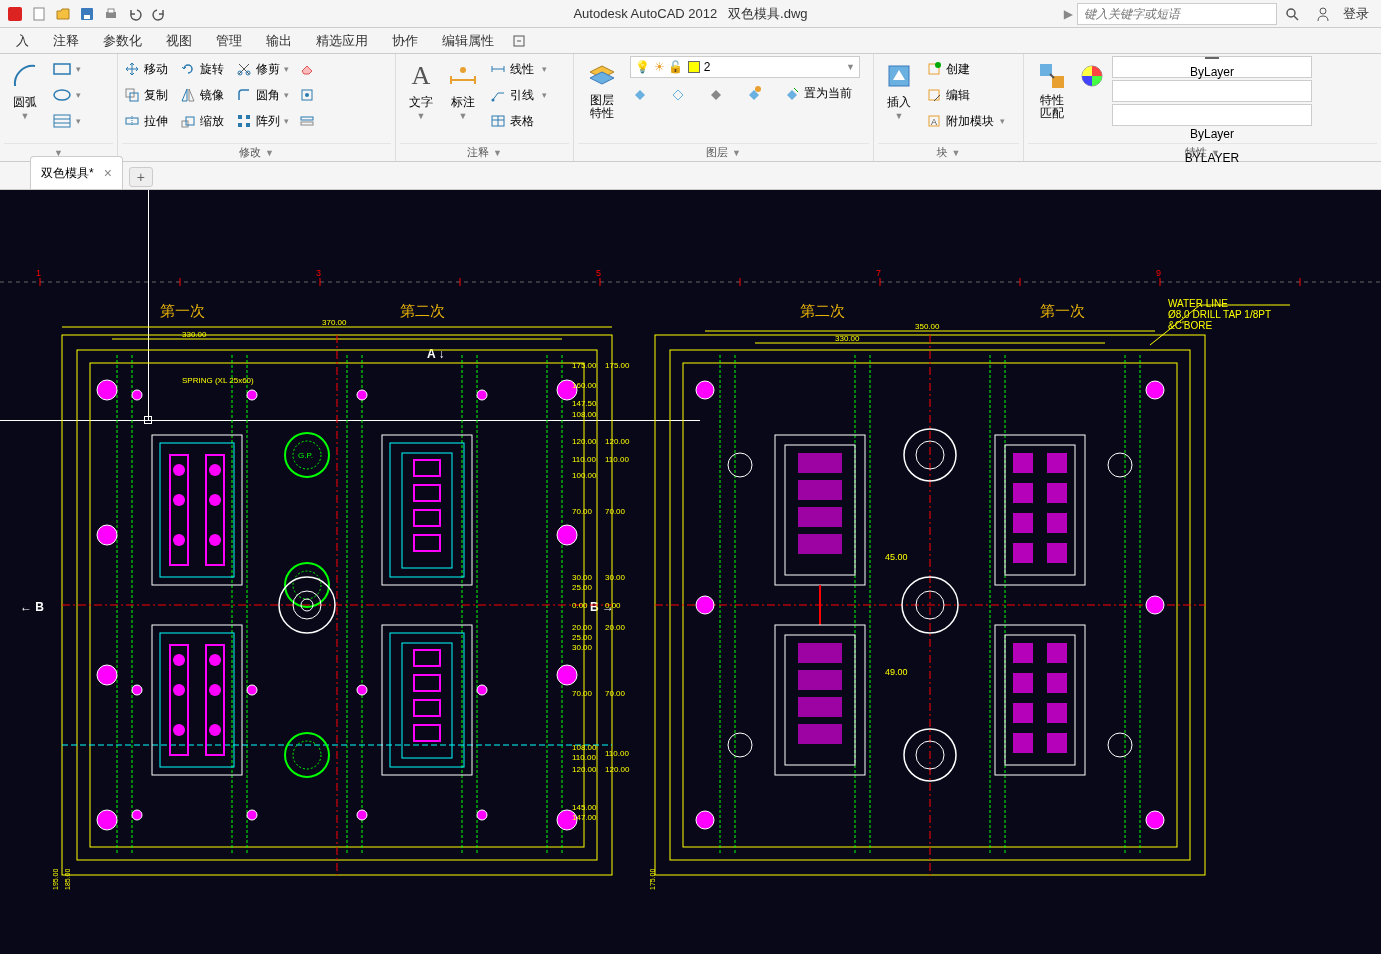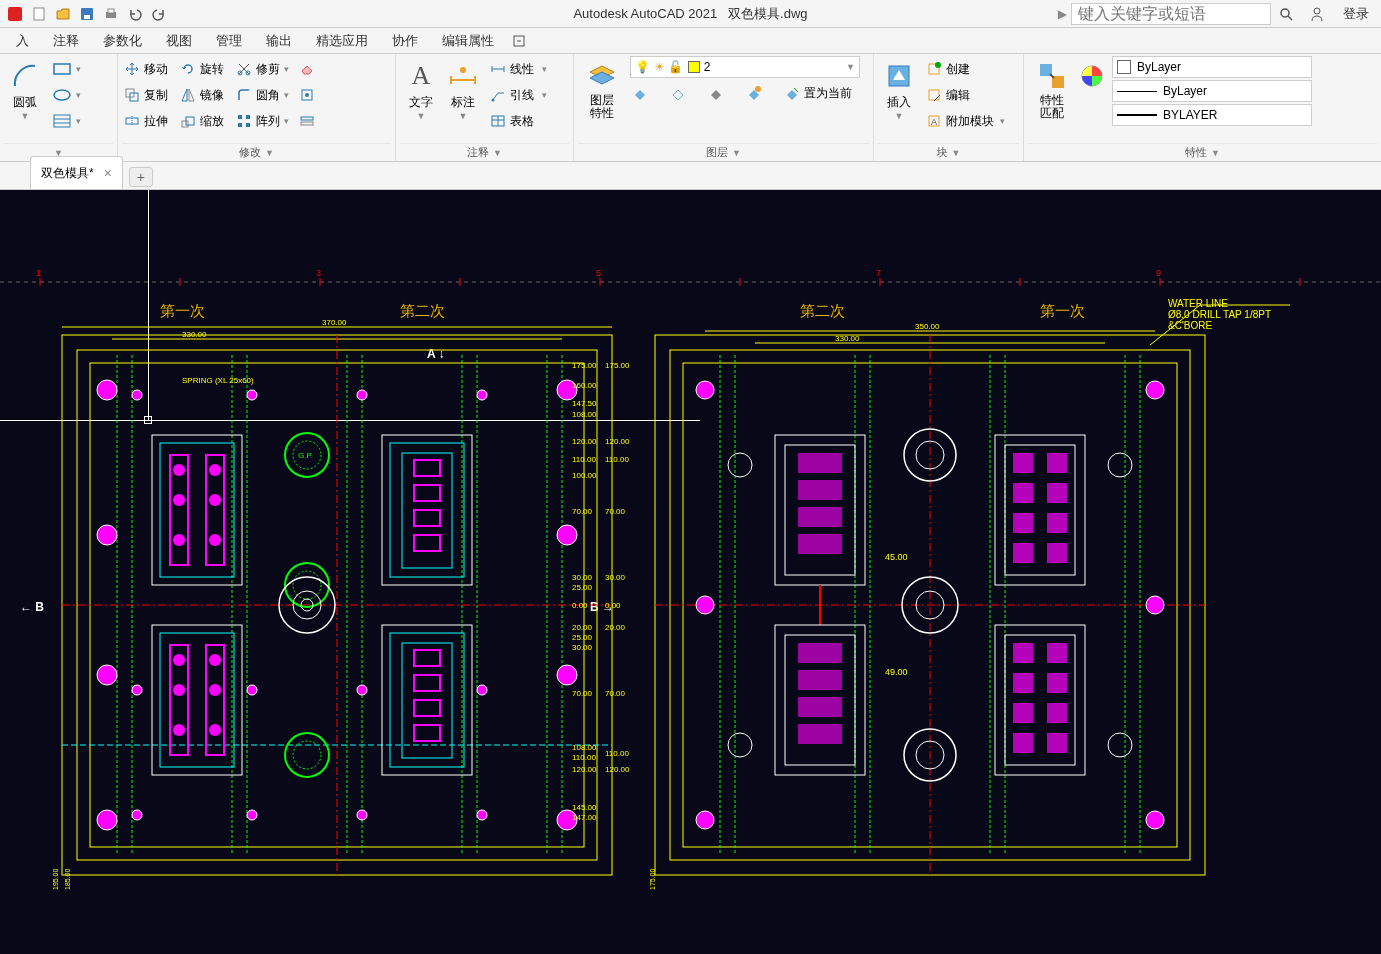--- a/index.html
+++ b/index.html
@@ -4,22 +4,22 @@
 <style>
 * { box-sizing: border-box; margin: 0; padding: 0; font-family: "Microsoft YaHei", Arial, sans-serif; }
 body { background: #f0f0f0; overflow: hidden; width: 1381px; height: 954px; }
 
 
 .titlebar { height: 28px; background: #f5f5f5; display: flex; align-items: center; padding: 0 4px; border-bottom: 1px solid #ccc; position: relative; }
 .qat { display: flex; gap: 2px; align-items: center; }
 .qat-btn { width: 22px; height: 22px; display: flex; align-items: center; justify-content: center; cursor: pointer; border-radius: 2px; }
 .title-center { position: absolute; left: 50%; transform: translateX(-50%); font-size: 13px; color: #333; }
 .title-right { margin-left: auto; display: flex; align-items: center; gap: 4px; }
-.search-box { width: 200px; height: 22px; border: 1px solid #ccc; padding: 0 6px; font-size: 16px; color: #888; background: #fff; }
-.login-btn { display: flex; align-items: center; gap: 18px; font-size: 13px; color: #333; padding: 0 8px; cursor: pointer; }
+.search-box { width: 200px; height: 22px; border: 1px solid #ccc; padding: 0 6px; font-size: 12px; font-style: italic; color: #888; background: #fff; }
+.login-btn { display: flex; align-items: center; gap: 12px; font-size: 13px; color: #333; padding: 0 8px; cursor: pointer; }
 
 
 .menubar { height: 26px; background: #f5f5f5; display: flex; align-items: center; padding: 0 4px; border-bottom: 1px solid #ccc; }
 .menu-item { padding: 0 12px; font-size: 13px; color: #333; cursor: pointer; height: 100%; display: flex; align-items: center; }
 
 
 .ribbon { height: 108px; background: #f5f5f5; display: flex; border-bottom: 1px solid #ccc; }
 .ribbon-panel { border-right: 1px solid #ddd; display: flex; flex-direction: column; padding: 2px 4px 0 4px; }
 .panel-content { flex: 1; display: flex; align-items: flex-start; }
 .panel-title { height: 18px; font-size: 11px; color: #555; text-align: center; border-top: 1px solid #e5e5e5; display: flex; align-items: center; justify-content: center; gap: 4px; }
@@ -27,21 +27,21 @@
 
 .big-btn { width: 42px; display: flex; flex-direction: column; align-items: center; padding: 4px 2px; cursor: pointer; font-size: 12px; }
 .big-icon { width: 32px; height: 32px; margin-bottom: 2px; display: flex; align-items: center; justify-content: center; }
 
 .small-row { display: flex; align-items: center; height: 26px; gap: 4px; padding: 0 2px; cursor: pointer; font-size: 12px; }
 .small-icon { width: 16px; height: 16px; display: flex; align-items: center; justify-content: center; flex-shrink: 0; }
 .col { display: flex; flex-direction: column; }
 
 .layer-combo { width: 230px; height: 22px; border: 1px solid #ccc; background: #fff; display: flex; align-items: center; padding: 0 4px; font-size: 12px; gap: 4px; }
 .layer-swatch { width: 12px; height: 12px; border: 1px solid #666; }
-.prop-combo { width: 200px; height: 22px; border: 1px solid #ccc; background: #fff; display: flex; align-items: center; padding: 0 4px; font-size: 12px; gap: 6px; margin-bottom: 2px; }
+.prop-combo { width: 200px; height: 22px; border: 1px solid #ccc; background: #fff; display: flex; align-items: center; padding: 0 4px; font-size: 12px; gap: 6px; margin-bottom: 2px; flex-direction: column; }
 .line-sample { flex: 0 0 40px; border-top: 1px solid #000; }
 .color-sw { width: 14px; height: 14px; border: 1px solid #666; background: #fff; }
 
 
 .filetabs { height: 28px; background: #f5f5f5; display: flex; align-items: flex-end; padding-left: 30px; border-bottom: 1px solid #ccc; }
 .filetab { height: 24px; background: #fff; border: 1px solid #ccc; border-bottom: none; border-radius: 4px 4px 0 0; padding: 16px 10px; display: flex; align-items: center; font-size: 12px; gap: 10px; margin-right: 2px; margin-top: 48px; }
 .filetab .close { font-size: 14px; color: #888; cursor: pointer; }
 .newtab { width: 24px; height: 20px; background: #eee; border: 1px solid #ccc; border-radius: 3px; display: flex; align-items: center; justify-content: center; font-size: 14px; color: #666; cursor: pointer; margin-left: 4px; margin-bottom: 2px; }
 
 
@@ -95,21 +95,21 @@
         </svg>
       </div>
     <div class="qat-btn">
         <svg width="16" height="16">
           <path d="M6 4 A5 5 0 1 0 12 8" fill="none" stroke="#555" stroke-width="1.5"></path>
           <path d="M12 4 L12 8 L8 8" fill="none" stroke="#555" stroke-width="1.5"></path>
         </svg>
       </div>
   </div>
   <div class="title-center">
-    <span>Autodesk AutoCAD 2021</span>&nbsp;&nbsp;&nbsp;<span>双色模具.dwg</span>
+    <span>Autodesk AutoCAD 2012</span>&nbsp;&nbsp;&nbsp;<span>双色模具.dwg</span>
   </div>
   <div class="title-right">
     <span style="color:#888;font-size:12px">▶</span>
     <input class="search-box" placeholder="键入关键字或短语" style="">
     <div class="qat-btn">
         <svg width="16" height="16">
           <circle cx="7" cy="7" r="4" fill="none" stroke="#555" stroke-width="1.5"></circle>
           <line x1="10" y1="10" x2="14" y2="14" stroke="#555" stroke-width="1.5"></line>
         </svg>
       </div>

